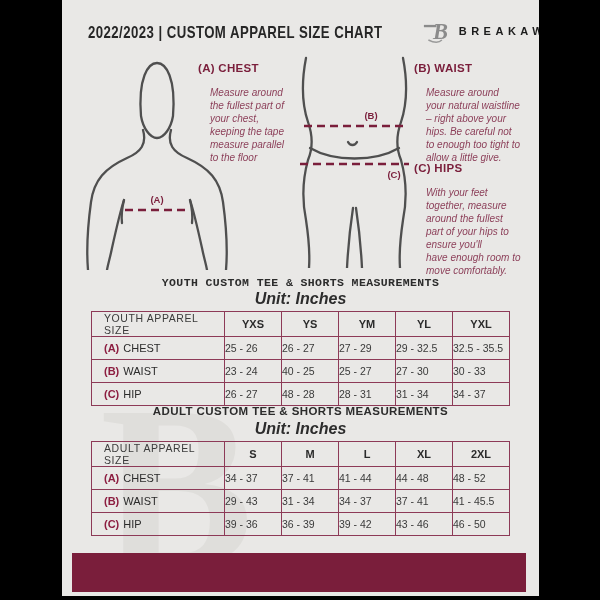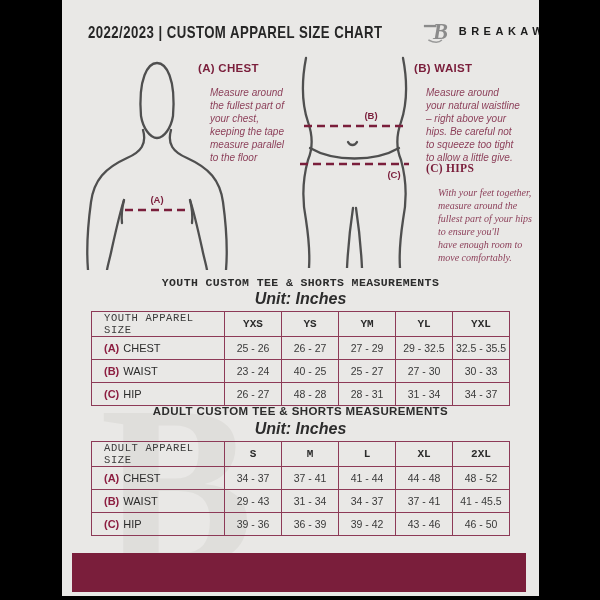--- a/index.html
+++ b/index.html
@@ -32,42 +32,42 @@
   .brand-name { font-size:11px; font-weight:bold; color:#1c1c1c; letter-spacing:4.5px; }
 
   
   .instr { position:absolute; z-index:2; }
   .instr h3 { margin:0 0 6px 0; font-size:11.5px; font-weight:bold;
               color:#7a1e3b; letter-spacing:0.3px; }
   .instr p { margin:12px; font-size:10px; font-style:italic; color:#8c3f59;
              line-height:1.3; white-space:pre-line; }
   .instr-a { left:136px; top:62px; width:104px; }
   .instr-b { left:352px; top:62px; width:118px; }
-  .instr-c { left:364px; top:162px; width:120px;font-family:Liberation Serif, serif; }
+  .instr-c { left:352px; top:162px; width:120px; }
 
   .fig-upper { position:absolute; left:18px; top:56px; }
   .fig-lower { position:absolute; left:230px; top:56px; }
 
   
   .tbl-title { position:absolute; left:0; width:100%; text-align:center;
                font-size:11.5px; font-weight:bold; color:#2c2c2c; letter-spacing:0.4px; }
   .tbl-unit  { position:absolute; left:0; width:100%; text-align:center;
                font-size:16px; font-style:italic; font-weight:600; color:#2c2c2c; }
   .t1-title { top:276px;font-family:Liberation Mono, monospace; } .t1-unit { top:290px; }
   .t2-title { top:405px; } .t2-unit { top:420px; }
 
   
   table.size { position:absolute; left:29px; width:418px;
                border-collapse:collapse; table-layout:fixed; background:transparent; }
   .t1 { top:311px; } .t2 { top:441px; }
   table.size th, table.size td { border:1px solid #8d3a57; padding:0; }
-  table.size thead th { height:24px; font-size:11px; font-weight:bold; color:#2b2b2b; text-align:center;font-family:Liberation Mono, monospace; }
+  table.size thead th { height:24px; font-size:11px; font-weight:bold; color:#2b2b2b; text-align:center; }
   table.size thead th.first { font-weight:normal; font-size:10.5px; letter-spacing:0.6px;
                               color:#3a3a3a; text-align:left; padding-left:12px; }
-  table.size td { height:22px; font-size:10.5px; color:#3a3a3a; text-align:center; }
+  table.size td { height:22px; font-size:10.5px; color:#3a3a3a; text-align:left; }
   table.size td.rowlabel { text-align:left; padding-left:12px; font-size:11px; color:#2b2b2b; }
   table.size td.rowlabel .key { color:#8c1d40; font-weight:bold; margin-right:4px; }
 
   .footer-bar { position:absolute; left:10px; top:553px; width:454px; height:39px;
                 background:#7a1e3b; z-index:2; }
 </style>
 </head>
 <body>
 
 <div class="doc">
@@ -116,21 +116,21 @@
       <text x="79" y="63" text-anchor="middle" font-size="9.5" font-weight="bold" fill="#7a1e3b">(B)</text>
       <text x="102" y="122" text-anchor="middle" font-size="9.5" font-weight="bold" fill="#7a1e3b">(C)</text>
     </svg>
 
     <div class="instr instr-a">
       <h3>(A) CHEST</h3>
       <p>Measure around the fullest part of your chest, keeping the tape measure parallel to the floor</p>
     </div>
     <div class="instr instr-b">
       <h3>(B) WAIST</h3>
-      <p>Measure around your natural waistline – right above your hips. Be careful not to squeeze too tight to allow a little give.</p>
+      <p>Measure around your natural waistline – right above your hips. Be careful not to enough too tight to allow a little give.</p>
     </div>
     <div class="instr instr-c">
       <h3>(C) HIPS</h3>
       <p>With your feet together, measure around the fullest part of your hips to ensure you'll
 have enough room to move comfortably.</p>
     </div>
 
     <div class="tbl-title t1-title">YOUTH CUSTOM TEE &amp; SHORTS MEASUREMENTS</div>
     <div class="tbl-unit t1-unit">Unit: Inches</div>
 

